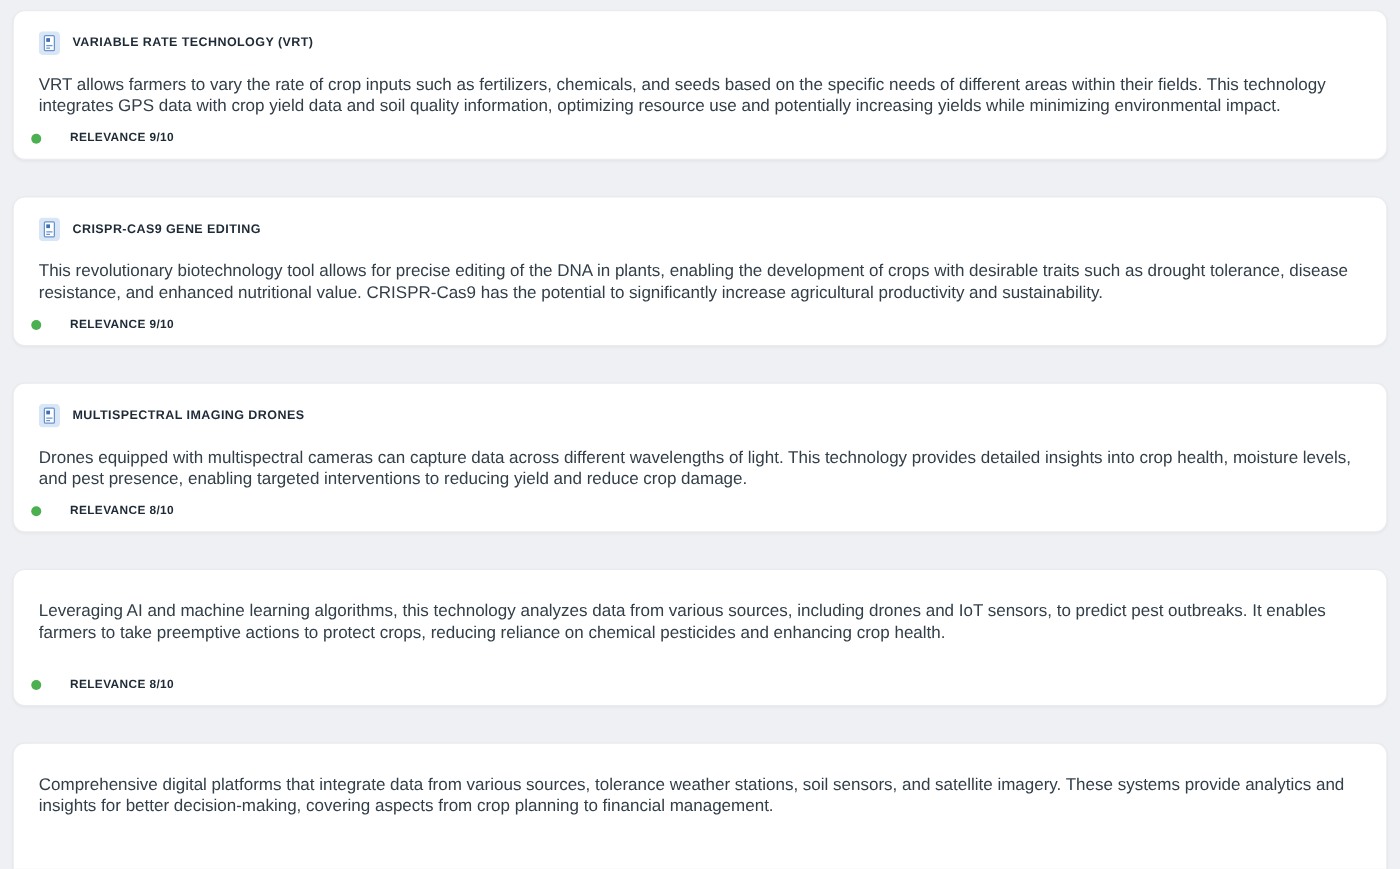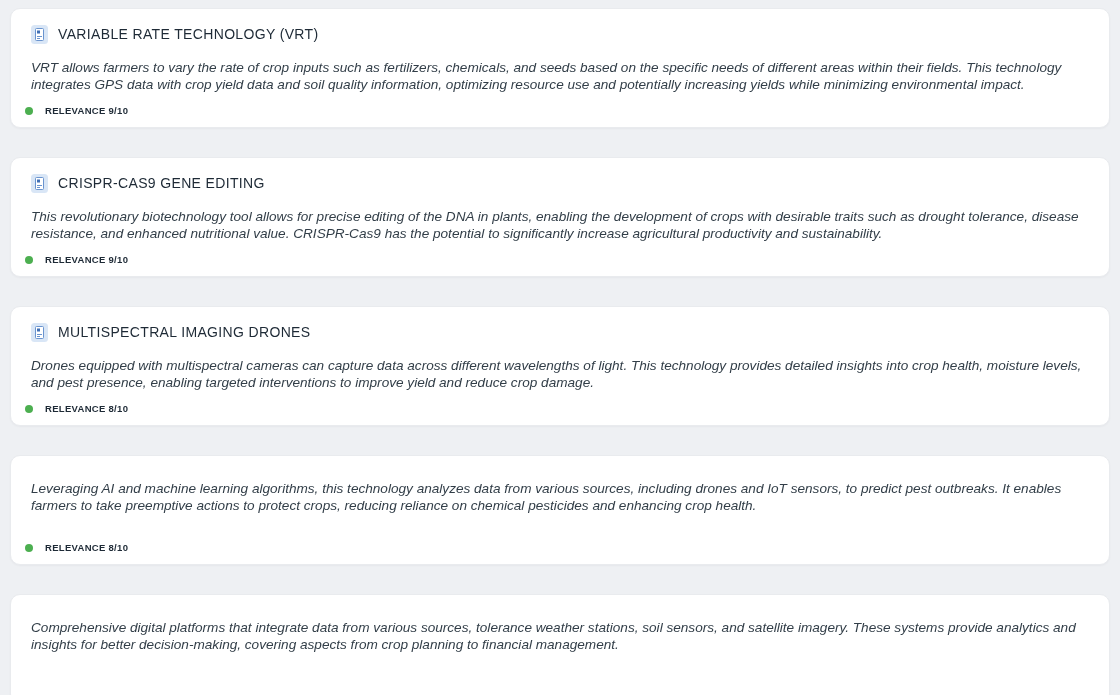--- a/index.html
+++ b/index.html
@@ -39,40 +39,39 @@
     gap:10px;
     height:20px;
     margin-top:6px;
   }
   .icon-wrap{
     width:17px;height:19px;
     display:inline-flex;align-items:center;justify-content:center;
     flex:0 0 auto;
   }
   .card-title{
-    font-size:14px;
-    font-weight:400;
+    font-size:10px;
+    font-weight:700;
     letter-spacing:0.35px;
     color:var(--title-color);
     text-transform:uppercase;
   }
   .card-desc{
     margin-top:15px;
     font-size:13.6px;
     line-height:17px;
     color:var(--body-color);
     max-width:1062px;
-    font-style:italic;
   }
   .card-foot{
     margin-top:auto;
     padding-top:12px;
     display:flex;
     align-items:center;
-    gap:12px;
+    gap:23px;
     margin-left:-6px;
   }
   .dot{
     width:8px;height:8px;border-radius:50%;
     background:var(--green);
     flex:0 0 auto;
   }
   .relevance{
     font-size:9.5px;
     font-weight:700;
@@ -128,21 +127,21 @@
       <span class="icon-wrap">
         <svg width="17" height="19" viewBox="0 0 17 19" aria-hidden="true">
           <rect x="0" y="0" width="17" height="19" rx="3.5" fill="var(--icon-bg)"></rect>
           <rect x="4.5" y="3.5" width="8" height="12" rx="1" fill="#ffffff" stroke="var(--icon-stroke)" stroke-width="1"></rect>
           <rect x="6" y="5.5" width="3" height="3" fill="var(--icon-dark)"></rect>
           <path d="M6 11.5 H11 M6 13.5 H9" stroke="var(--icon-stroke)" stroke-width="1"></path>
         </svg>
       </span>
       <h2 class="card-title">MULTISPECTRAL IMAGING DRONES</h2>
     </header>
-    <p class="card-desc">Drones equipped with multispectral cameras can capture data across different wavelengths of light. This technology provides detailed insights into crop health, moisture levels, and pest presence, enabling targeted interventions to improve yield and reduce crop damage.</p>
+    <p class="card-desc">Drones equipped with multispectral cameras can capture data across different wavelengths of light. This technology provides detailed insights into crop health, moisture levels, and pest presence, enabling targeted interventions to reducing yield and reduce crop damage.</p>
     <footer class="card-foot">
       <span class="dot"></span>
       <span class="relevance">RELEVANCE 8/10</span>
     </footer>
   </section>
 
   <section class="card">
     <p class="card-desc">Leveraging AI and machine learning algorithms, this technology analyzes data from various sources, including drones and IoT sensors, to predict pest outbreaks. It enables farmers to take preemptive actions to protect crops, reducing reliance on chemical pesticides and enhancing crop health.</p>
     <footer class="card-foot">
       <span class="dot"></span>

